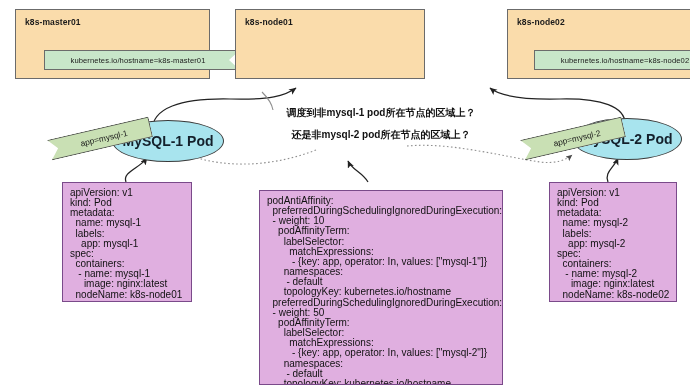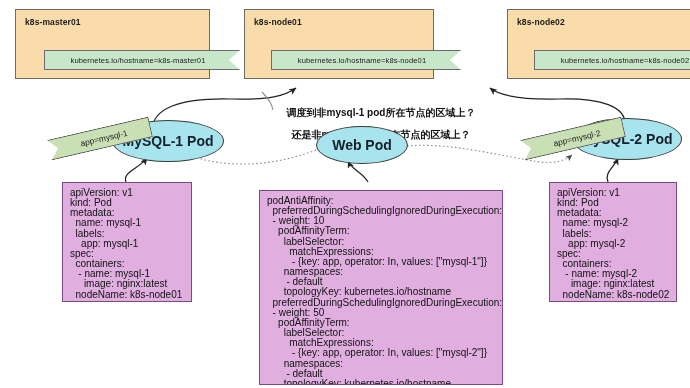--- a/index.html
+++ b/index.html
@@ -156,46 +156,40 @@
     <path d="M262,92 C268,98 272,104 273,110" fill="none" stroke="#8f8f8f" stroke-width="1.1"></path>
   </svg>
 
   <div class="node-box" style="left:15px; top:9px; width:195px; height:70px;">
     <span class="node-title">k8s-master01</span>
     <div class="ribbon" style="left:28px; top:40px; width:196px;">
       <span style="margin-right:8px;">kubernetes.io/hostname=k8s-master01</span>
     </div>
   </div>
 
-  <div class="node-box" style="left:244px; top:9px; width:190px; height:70px;">
+  <div class="node-box" style="left:235px; top:9px; width:190px; height:70px;">
     <span class="node-title">k8s-node01</span>
-    <div class="ribbon" style="left:26px; top:40px; width:190px;">
-      <span style="margin-right:8px;">kubernetes.io/hostname=k8s-node01</span>
-    </div>
   </div>
 
   <div class="node-box" style="left:463px; top:9px; width:190px; height:70px;margin-left:44px;">
     <span class="node-title">k8s-node02</span>
     <div class="ribbon" style="left:26px; top:40px; width:190px;text-align:right;">
       <span style="margin-right:8px;">kubernetes.io/hostname=k8s-node02</span>
     </div>
   </div>
 
   <div class="question" style="left:278px; top:96px; width:206px;">
     <div>调度到非mysql-1 pod所在节点的区域上？</div>
     <div>还是非mysql-2 pod所在节点的区域上？</div>
   </div>
 
   <div class="pod" style="left:112px; top:120px; width:112px; height:42px;">
     <span>MySQL-1 Pod</span>
   </div>
 
-  <div class="pod" style="left:316px; top:126px; width:92px; height:38px;">
-    <span>Web Pod</span>
-  </div>
 
   <div class="pod" style="left:572px; top:118px; width:110px; height:42px;">
     <span>MySQL-2 Pod</span>
   </div>
 
   <div class="flag left" style="left:48px; top:128px; width:104px;">
     <span style="margin-left:8px;">app=mysql-1</span>
   </div>
 
   <div class="flag right" style="left:521px; top:128px; width:104px;">

